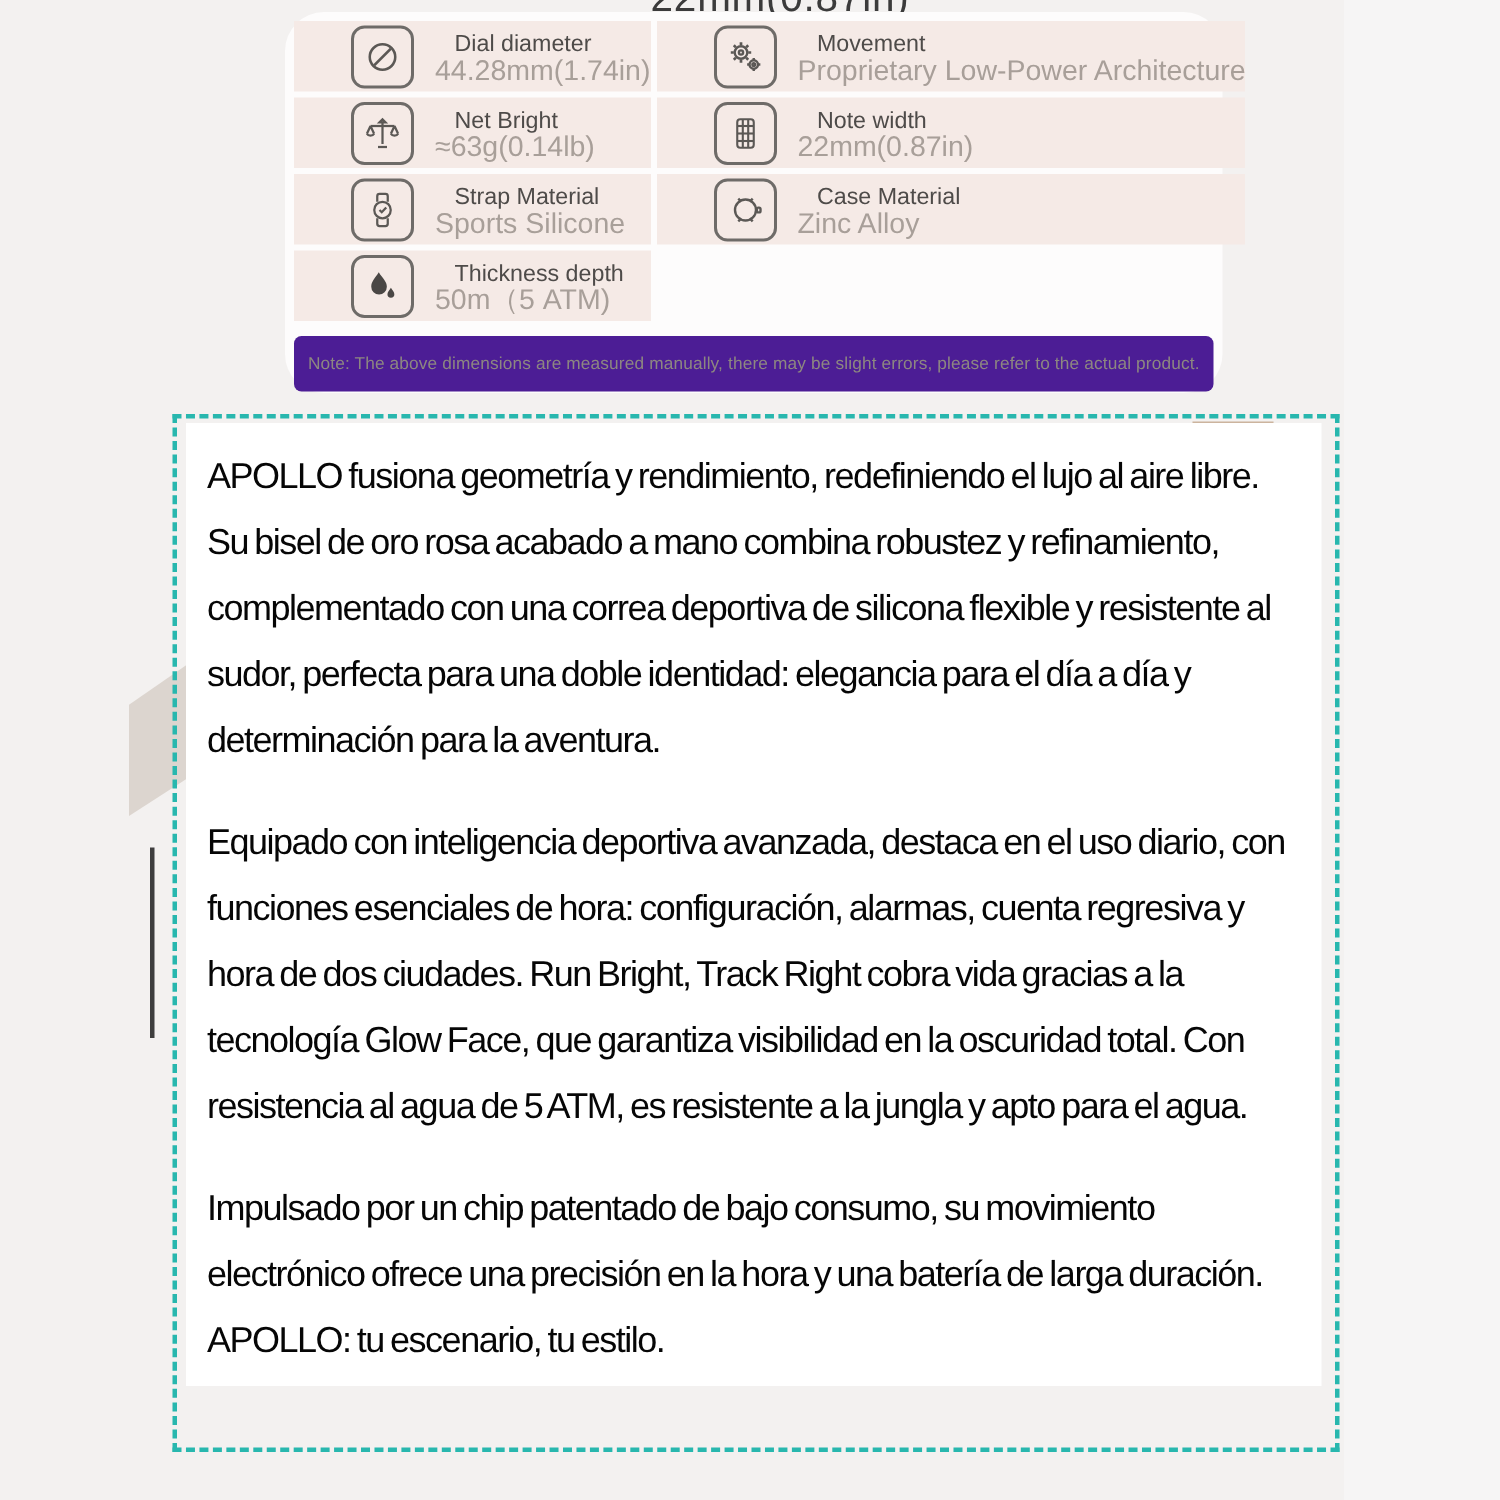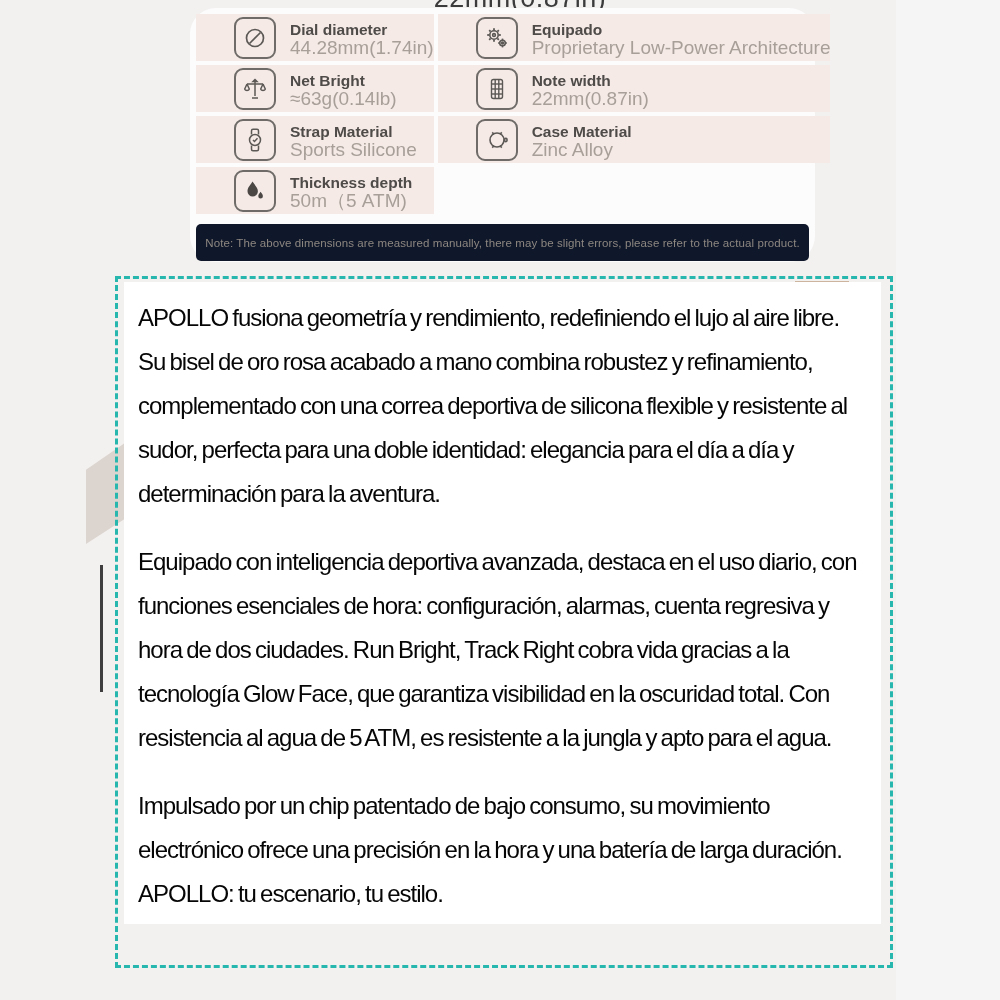--- a/index.html
+++ b/index.html
@@ -16,23 +16,23 @@
   
   .spec-card{position:absolute;left:190px;top:8px;width:625px;height:254px;
              background:#fdfcfc;border-radius:26px;padding:6px;box-sizing:border-box;}
   .spec-grid{display:grid;grid-template-columns:1fr 1fr;grid-auto-rows:47px;gap:4px;}
   .spec-cell{background:#f5eae6;display:flex;align-items:center;gap:14px;
              padding-left:38px;box-sizing:border-box;}
   .icon-box{width:38px;height:38px;border:2px solid #6e6b68;border-radius:9px;
             display:flex;align-items:center;justify-content:center;flex:0 0 auto;background:transparent;}
   .icon-box svg{display:block;}
   .spec-text{display:flex;flex-direction:column;justify-content:center;min-width:0;}
-  .spec-label{font-size:15.5px;font-weight:700;color:#4e4b49;line-height:19px;white-space:nowrap;}
+  .spec-label{font-size:15.5px;font-weight:400;color:#4e4b49;line-height:19px;white-space:nowrap;margin-left:13px;}
   .spec-value{font-size:19px;color:#a89f99;line-height:17px;white-space:nowrap;}
-  .note-bar{margin-top:10px;height:37px;background:#0f172a;border-radius:5px;
+  .note-bar{margin-top:10px;height:37px;background:#4c1d95;border-radius:5px;
             display:flex;align-items:center;justify-content:center;}
   .note-text{font-size:11.5px;color:#8d8781;letter-spacing:.1px;}
 
   
   .bg-shape-left{position:absolute;left:86px;top:438px;width:46px;height:106px;background:#dcd5cf;
                  clip-path:polygon(0 30%,100% 0%,100% 72%,0 100%);z-index:1;}
   .bg-shape-topright{position:absolute;left:795px;top:281px;width:54px;height:15px;background:#c4a98f;opacity:.85;z-index:1;}
   .left-line{position:absolute;left:100px;top:565px;width:3px;height:127px;background:#3e3e3e;z-index:1;}
 
   
@@ -87,21 +87,21 @@
               <circle cx="18.5" cy="18" r="0.9"></circle>
             <g stroke-width="1.6">
               <line x1="18.5" y1="13.6" x2="18.5" y2="15.2"></line>
                 <line x1="18.5" y1="20.8" x2="18.5" y2="22.4"></line>
               <line x1="14.1" y1="18" x2="15.7" y2="18"></line>
                 <line x1="21.3" y1="18" x2="22.9" y2="18"></line>
             </g>
           </svg>
         </span>
         <span class="spec-text">
-          <span class="spec-label">Equipado</span>
+          <span class="spec-label">Movement</span>
           <span class="spec-value">Proprietary Low-Power Architecture</span>
         </span>
       </div>
 
 
       <div class="spec-cell">
         <span class="icon-box">
           <svg width="26" height="26" viewBox="0 0 26 26" fill="none" stroke="#5b5855" stroke-width="1.5">
             <line x1="13" y1="5" x2="13" y2="20"></line>
             <path d="M10 22 h6"></path>

